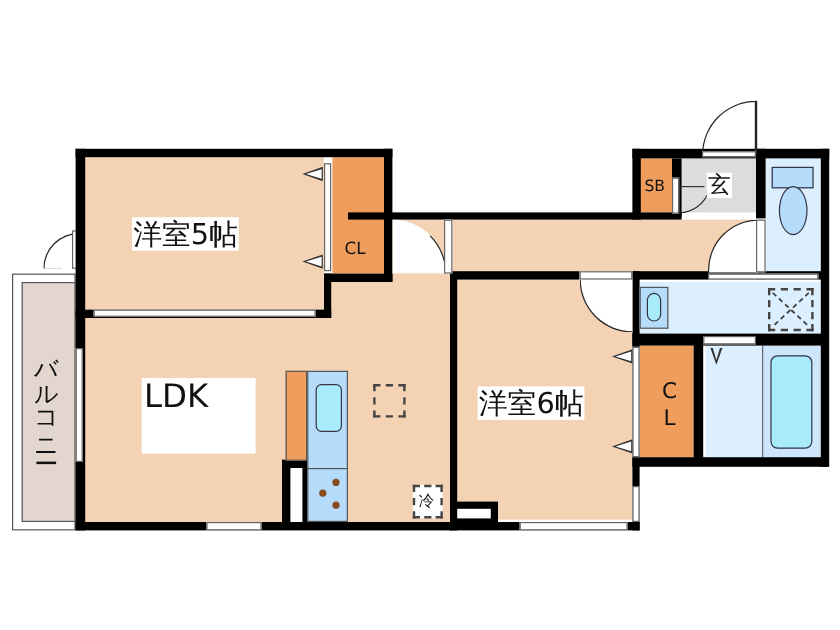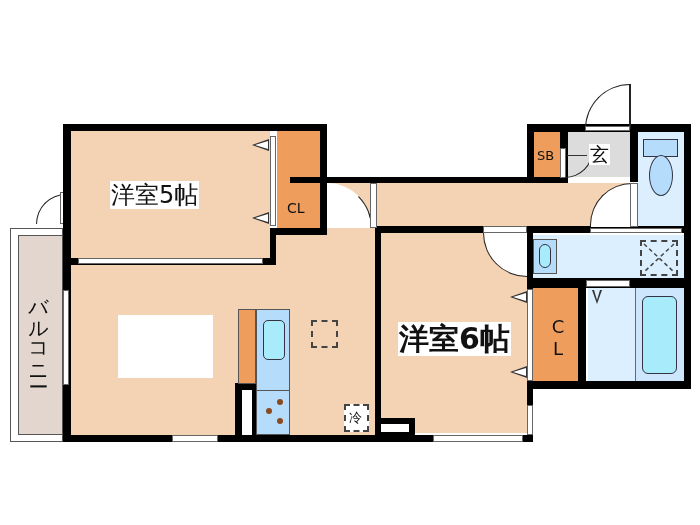--- a/index.html
+++ b/index.html
@@ -165,23 +165,24 @@
 <div class="abs" style="left:642px;top:296px;width:35px;height:78px;background:#a8ecfb;border:1.5px solid #334;border-radius:6px;"></div>
 
 <div class="abs" style="left:592px;top:290px;width:0;height:0;border-left:5px solid transparent;border-right:5px solid transparent;border-top:14px solid #333;"></div>
 <div class="abs" style="left:594px;top:290px;width:0;height:0;border-left:3px solid transparent;border-right:3px solid transparent;border-top:10px solid #dcefff;"></div>
 
 <div class="label" style="left:110px;top:181px;font-size:24px;padding:2px 1px;">洋室5帖</div>
 
 <div class="label" style="left:287px;top:201px;font-size:14px;background:transparent;">CL</div>
 
 <div class="abs" style="left:118px;top:315px;width:95px;height:63px;background:#fff;">
+  <div style="position:absolute;left:2px;top:1px;font-size:27px;line-height:30px;color:#111;">LDK</div>
 </div>
 
-<div class="label" style="left:398px;top:322px;font-size:30px;padding:2px 1px;font-weight:bold;">洋室6帖</div>
+<div class="label" style="left:398px;top:322px;font-size:24px;padding:2px 1px;">洋室6帖</div>
 
 <div class="abs" style="left:548px;top:316px;width:20px;height:40px;font-size:18px;line-height:22px;color:#111;text-align:center;">
   <div>C</div>
   <div>L</div>
 </div>
 
 <div class="label" style="left:537px;top:149px;font-size:13px;background:transparent;">SB</div>
 
 <div class="label" style="left:589px;top:144px;font-size:19px;padding:1px;">玄</div>
 <div class="abs" style="left:567px;top:155px;width:20px;height:1px;background:#333;"></div>

